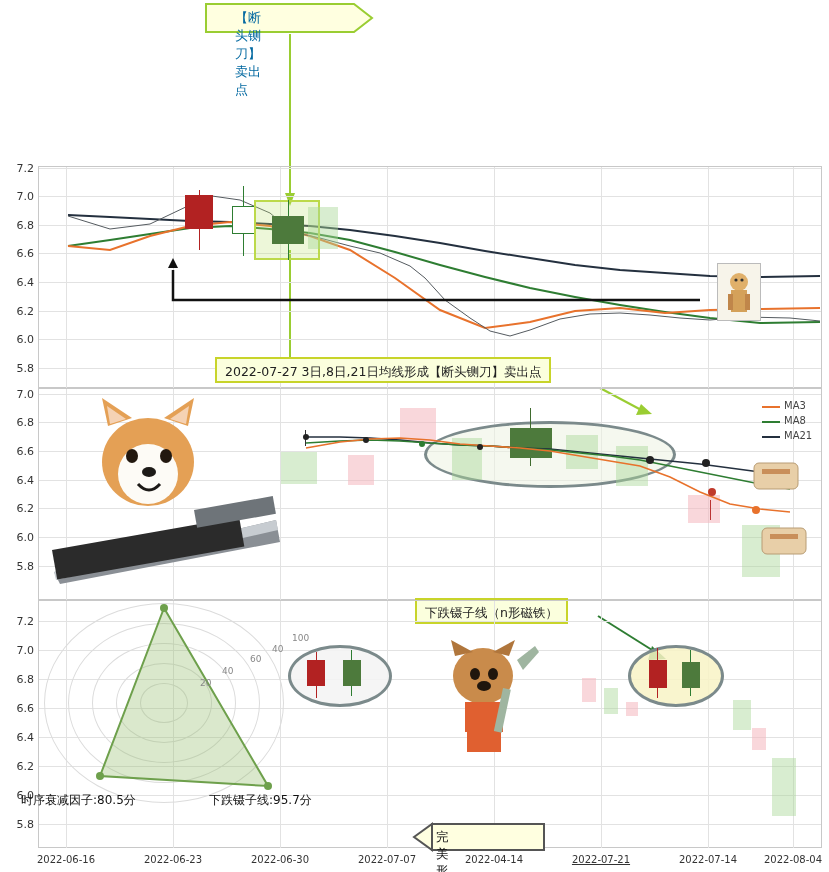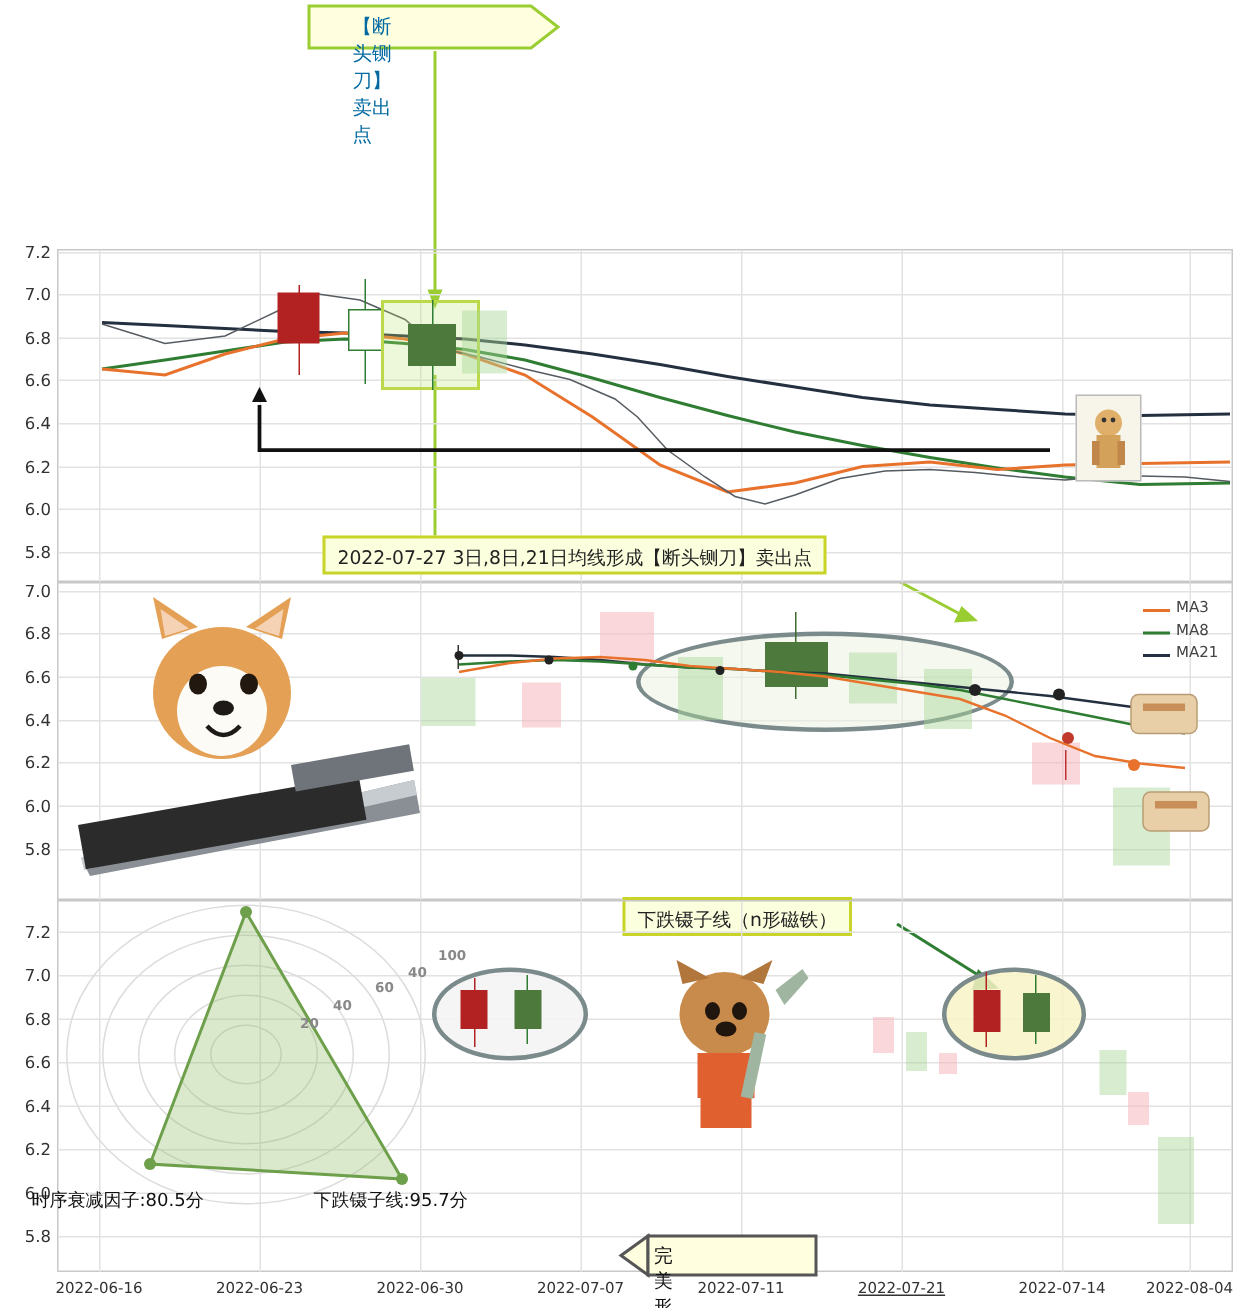--- a/index.html
+++ b/index.html
@@ -102,21 +102,20 @@
   .radar-ring{
     position:absolute;
     border-radius:50%;
     border:1px solid #dcdcdc;
     box-sizing:border-box;
   }
   .radar-lbl{
     position:absolute;
     font-size:9px;
     color:#888;
-    font-weight:bold;
   }
   .factor-lbl{
     position:absolute;
     font-size:12px;
     color:#111;
     white-space:nowrap;
   }
   svg{position:absolute;left:0;top:0;overflow:visible;}
 </style>
 </head>
@@ -402,16 +401,16 @@
     <polygon points="0,13 18,0 18,26" fill="#ffffe0" stroke="#555" stroke-width="2"></polygon>
     <rect x="18" y="0" width="112" height="26" fill="#ffffe0" stroke="#555" stroke-width="2"></rect>
   </svg>
   <div class="abs" style="left:22px;top:5px;font-size:12.5px;color:#111;">完美形态质量对照</div>
 </div>
 
 <div class="xtick" style="left:21px;top:854px;">2022-06-16</div>
 <div class="xtick" style="left:128px;top:854px;">2022-06-23</div>
 <div class="xtick" style="left:235px;top:854px;">2022-06-30</div>
 <div class="xtick" style="left:342px;top:854px;">2022-07-07</div>
-<div class="xtick" style="left:449px;top:854px;">2022-07-11</div>
+<div class="xtick" style="left:449px;top:854px;">2022-04-14</div>
 <div class="xtick" style="left:556px;top:854px;text-decoration:underline;">2022-07-21</div>
 <div class="xtick" style="left:663px;top:854px;">2022-07-14</div>
 <div class="xtick" style="left:748px;top:854px;">2022-08-04</div>
 
 </body></html>

